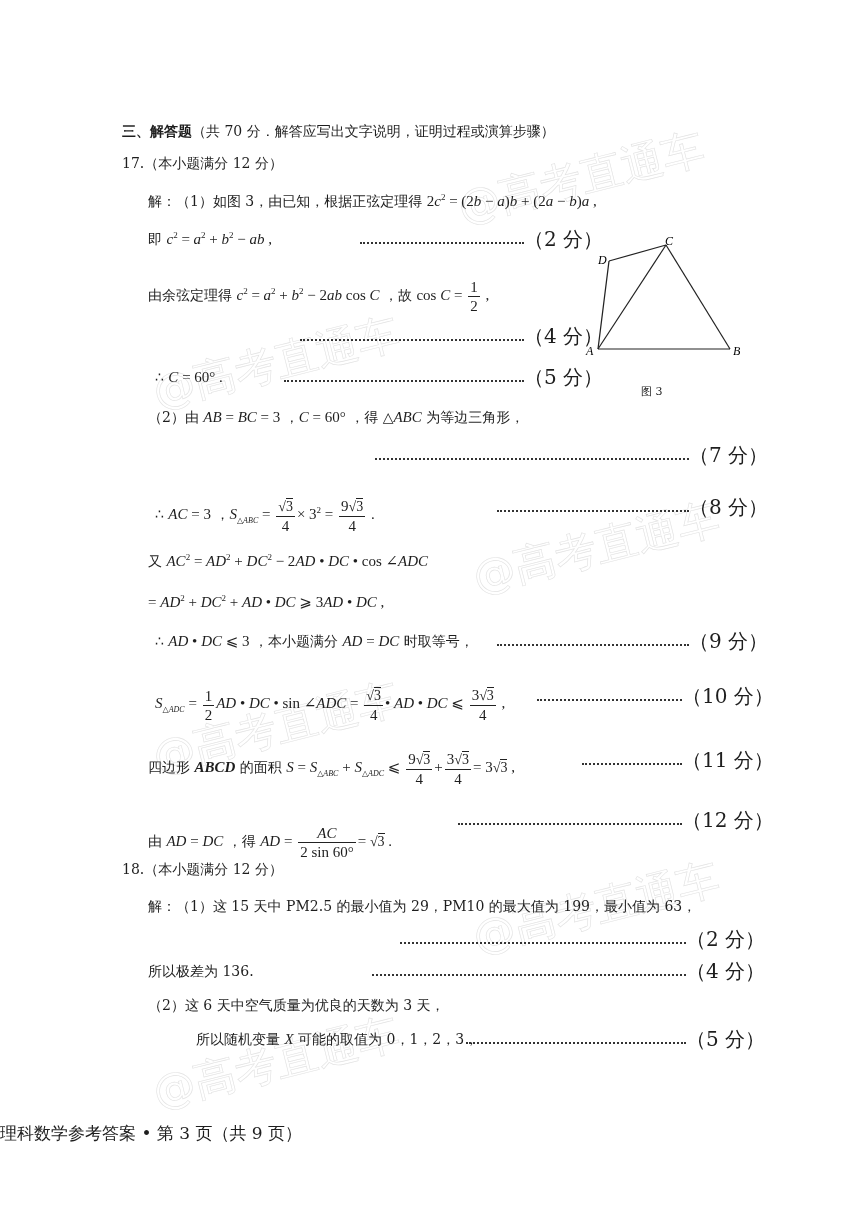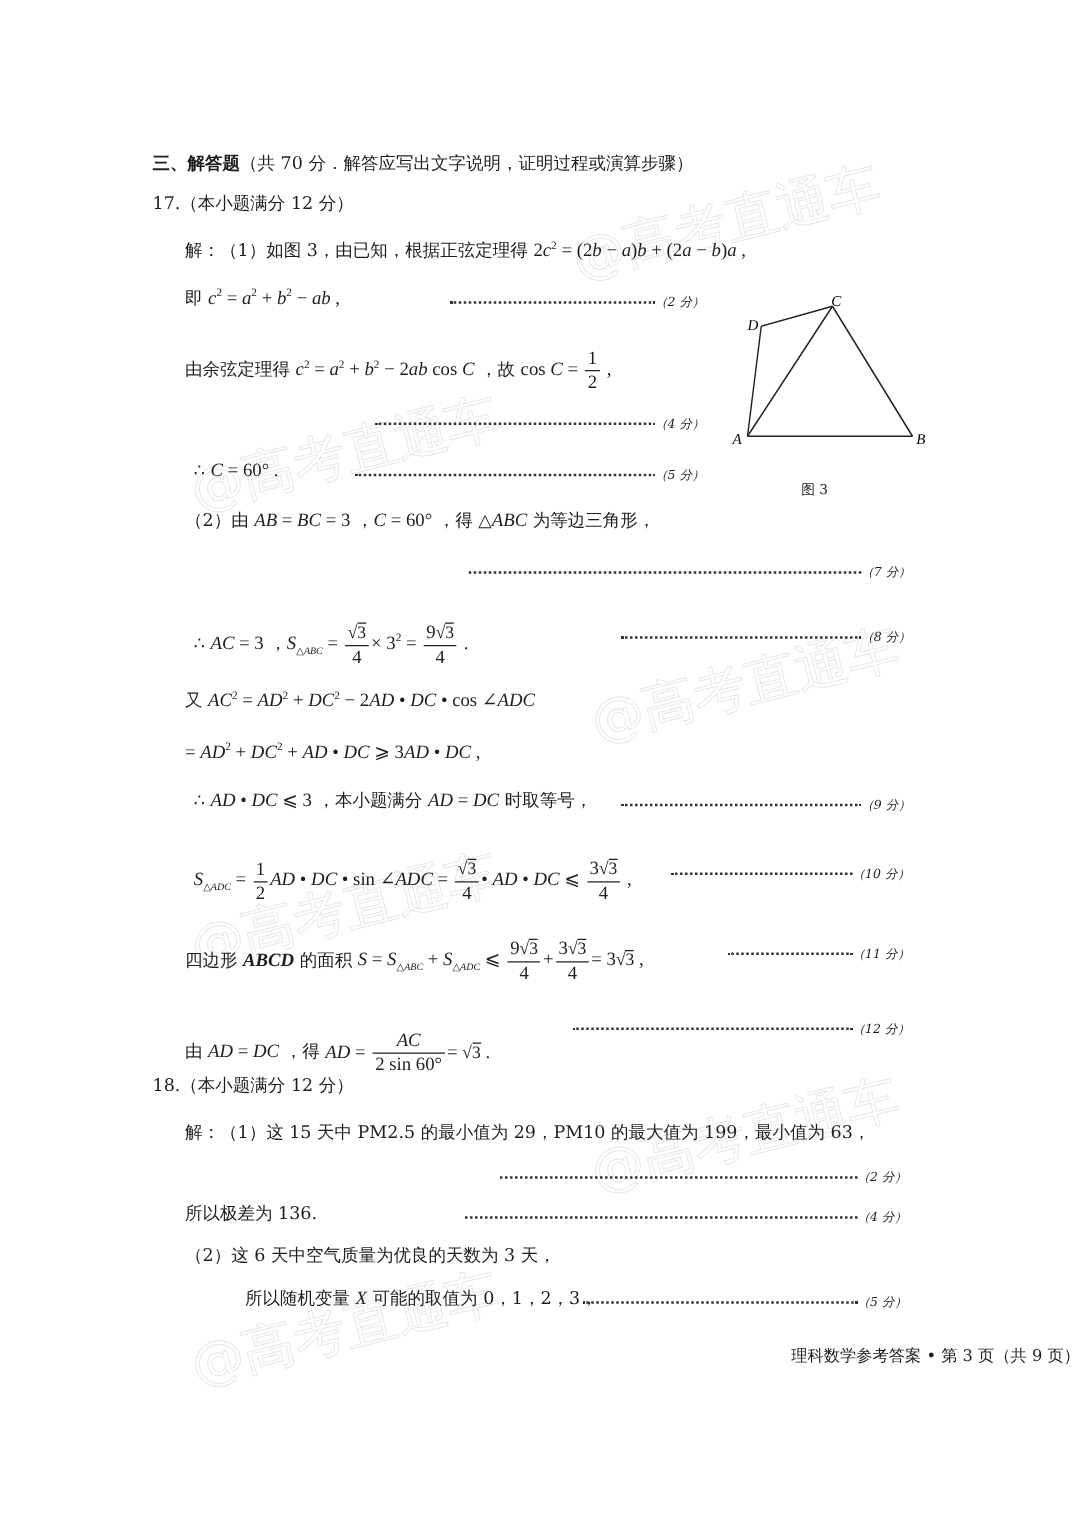--- a/index.html
+++ b/index.html
@@ -9,28 +9,28 @@
   .m { font-family: "Liberation Serif", "DejaVu Serif", serif; font-size: 15px; }
   i.v { font-style: italic; font-family: "Liberation Serif", serif; }
   sup { font-size: 9px; vertical-align: 6px; line-height: 0; }
   sub { font-size: 8px; vertical-align: -4px; line-height: 0; }
   .frac { display: inline-block; vertical-align: middle; text-align: center; margin: 0 2px; font-family: "Liberation Serif", serif; font-size: 15px; line-height: 18px; }
   .frac .n { display: block; border-bottom: 1px solid #222; padding: 0 2px; }
   .frac .d { display: block; padding: 0 2px; }
   .rt { font-size: 14px; }
   .rt::before { content: "\221A"; }
   .rt span { border-top: 1px solid #222; }
-  .dots { position: absolute; white-space: nowrap; line-height: 20px; font-size: 10px; letter-spacing: 0; font-style: italic; }
+  .dots { position: absolute; white-space: nowrap; line-height: 20px; font-size: 20px; letter-spacing: 0; }
   .dots .fill { display: inline-block; border-bottom: 2px dotted #333; height: 12px; vertical-align: 2px; }
   .bold { font-weight: bold; font-family: "DejaVu Sans", sans-serif; }
   .wm { position: absolute; font-family: "DejaVu Sans", sans-serif; font-size: 42px; color: transparent;
         -webkit-text-stroke: 0.6px #e2e2e2; transform: rotate(-14deg); white-space: nowrap; }
   .fig { position: absolute; left: 585px; top: 232px; }
   .figcap { position: absolute; left: 641px; top: 384px; font-size: 11px; }
-  .footer { position: absolute; top: 1076px; left: 0; width: 864px; text-align: right; font-size: 13px; }
+  .footer { position: absolute; top: 1122px; left: 0; width: 864px; text-align: left; font-size: 17px; }
 </style>
 </head>
 <body>
 
 <div class="wm" style="left:455px;top:150px;">@高考直通车</div>
 <div class="wm" style="left:150px;top:335px;">@高考直通车</div>
 <div class="wm" style="left:470px;top:520px;">@高考直通车</div>
 <div class="wm" style="left:150px;top:700px;">@高考直通车</div>
 <div class="wm" style="left:470px;top:880px;">@高考直通车</div>
 <div class="wm" style="left:150px;top:1035px;">@高考直通车</div>

